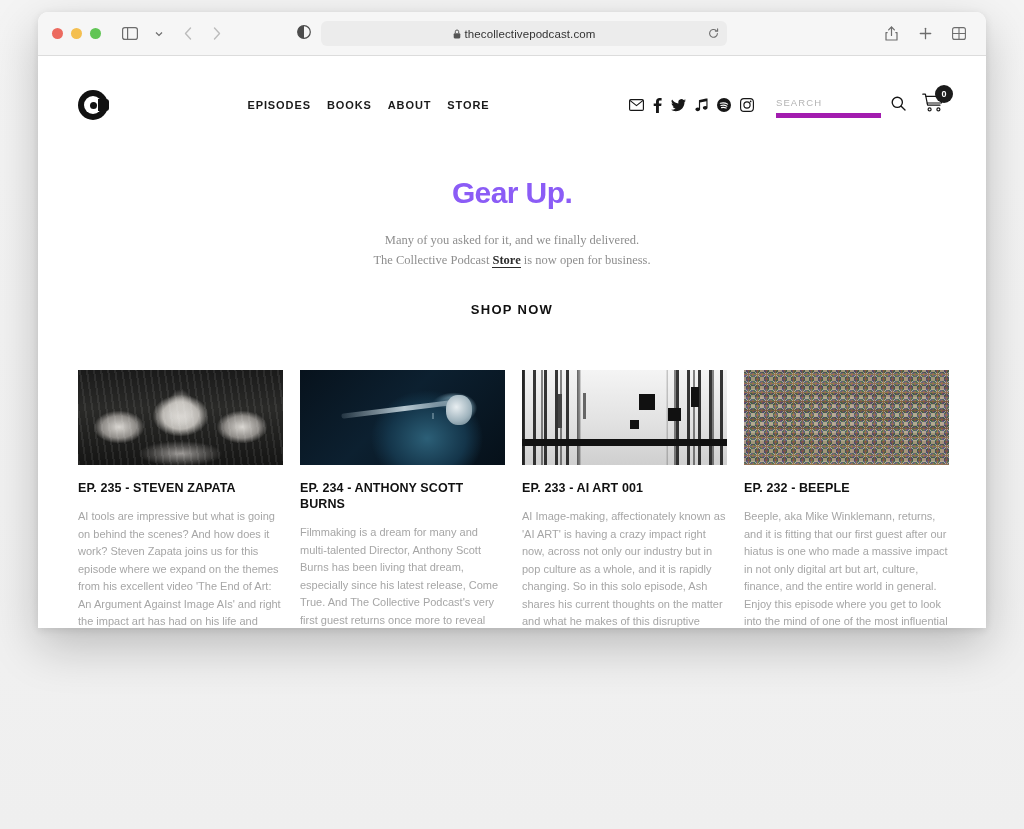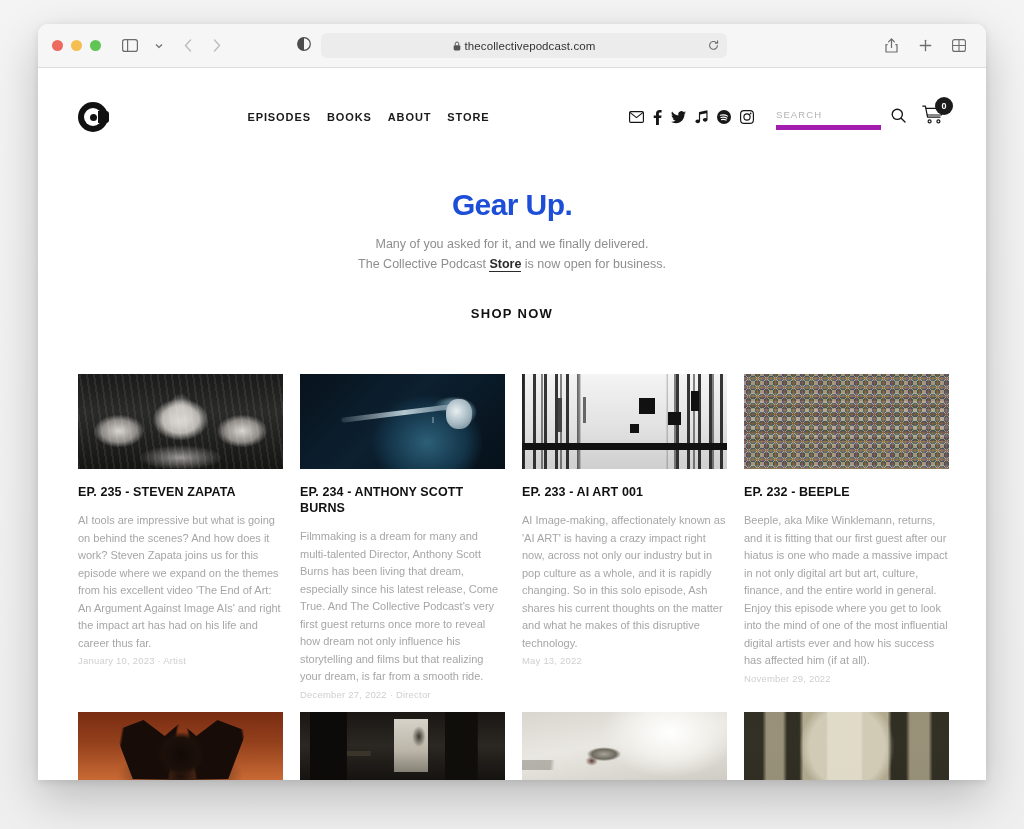--- a/index.html
+++ b/index.html
@@ -9,22 +9,22 @@
     font-family: "Liberation Sans", sans-serif;
     overflow: hidden;
   }
   body {
     background: linear-gradient(180deg,#f4f4f4 0%, #efefef 100%);
   }
 
   
   .browser {
     position: absolute;
-    left: 38px; top: 24px;
-    width: 948px; height: 756px;
+    left: 38px; top: 12px;
+    width: 948px; height: 616px;
     background: #ffffff;
     border-radius: 10px 10px 0 0;
     box-shadow: 0 18px 48px rgba(0,0,0,.22), 0 2px 8px rgba(0,0,0,.10);
     overflow: hidden;
   }
 
   
   .chrome {
     height: 44px;
     background: #f6f6f6;
@@ -143,26 +143,27 @@
     width: 18px; height: 18px; border-radius: 50%;
     background: #1b1b1b; color: #fff;
     font-size: 9px; font-weight: bold;
     display: flex; align-items: center; justify-content: center;
   }
 
   
   .hero { text-align: center; padding-top: 48px; }
   .hero h1 {
     font-size: 30px; font-weight: bold;
-    letter-spacing: -.6px; color: #1d4ed8;
+    letter-spacing: -.6px; color: #8b5cf6;
   }
   .hero-sub {
-    margin-top: 12px;
+    margin-top: 20px;
     font-size: 12.5px; line-height: 20px;
     color: #8e8e8e;
+    font-family: Liberation Serif, serif;
   }
   .hero-sub .store-link {
     color: #2b2b2b; font-weight: bold;
     border-bottom: 1px solid #2b2b2b;
     text-decoration: none;
   }
   .shop-now {
     display: inline-block;
     margin-top: 32px;
     font-size: 13px; font-weight: bold;

